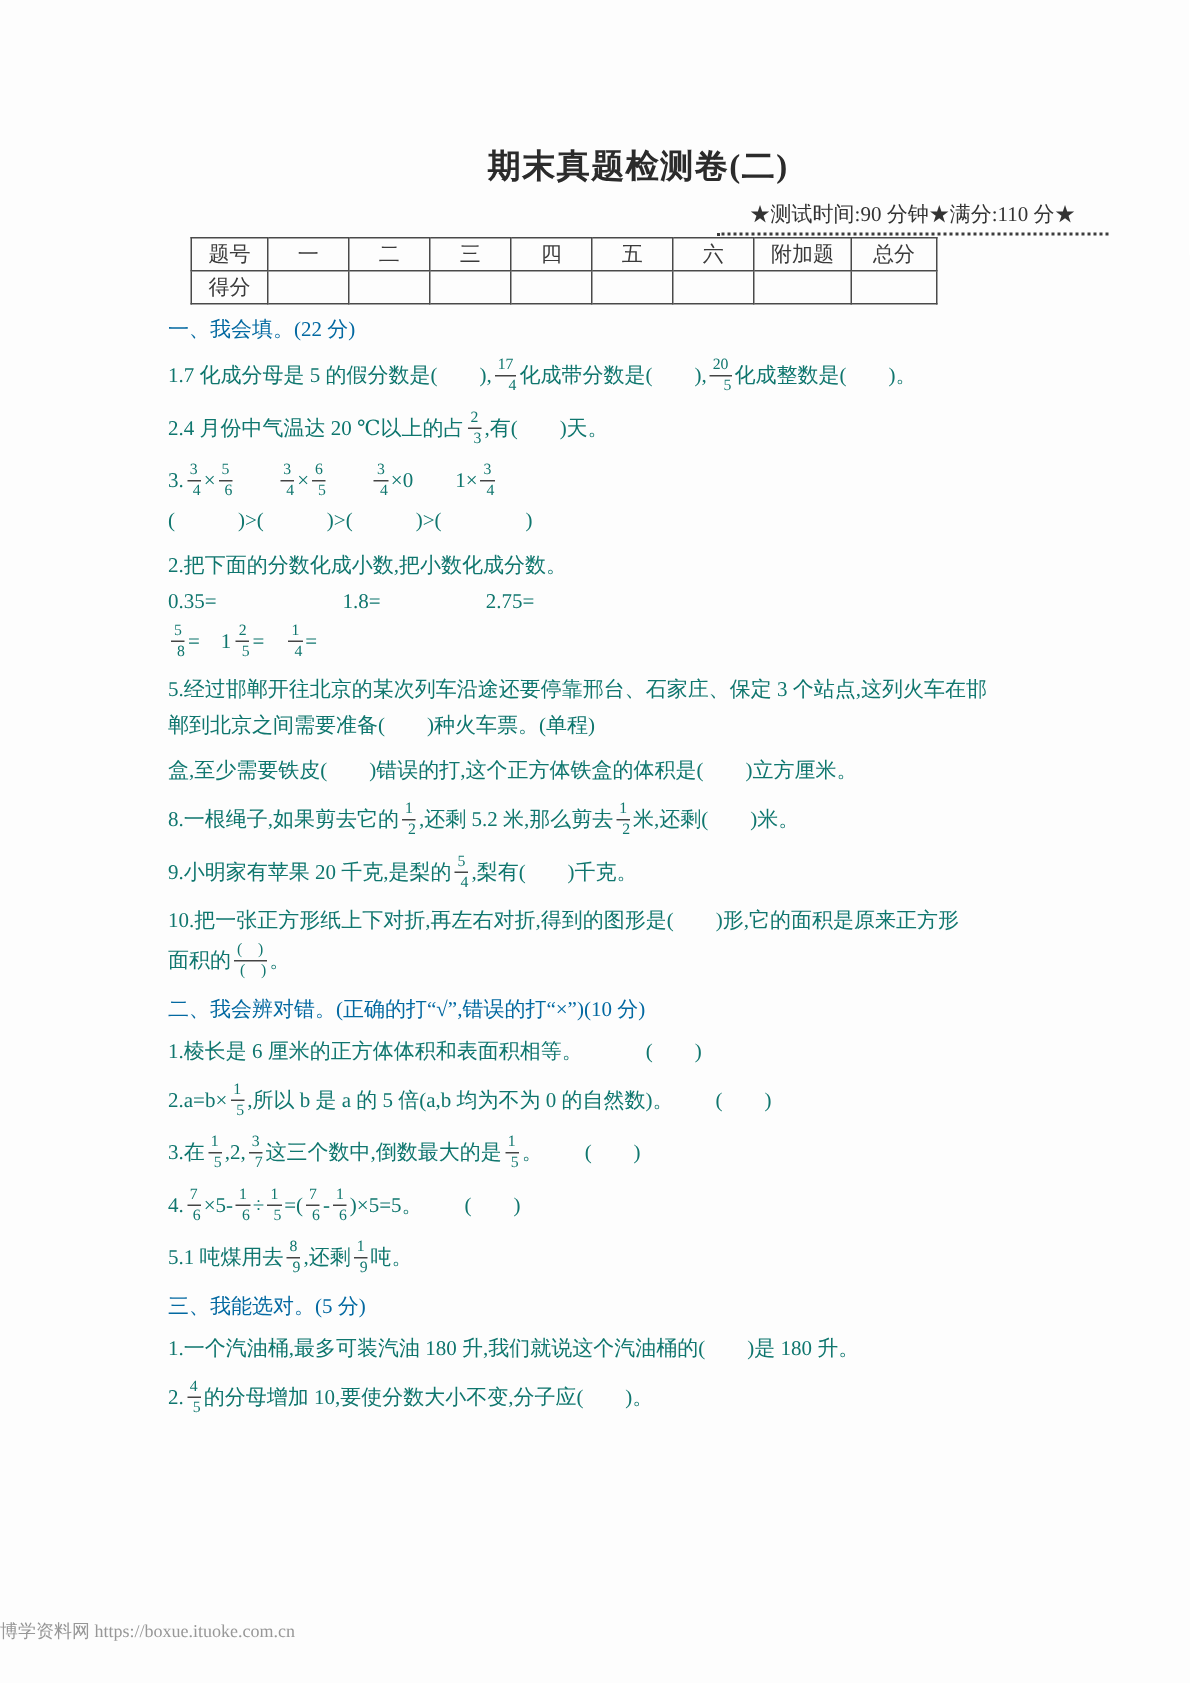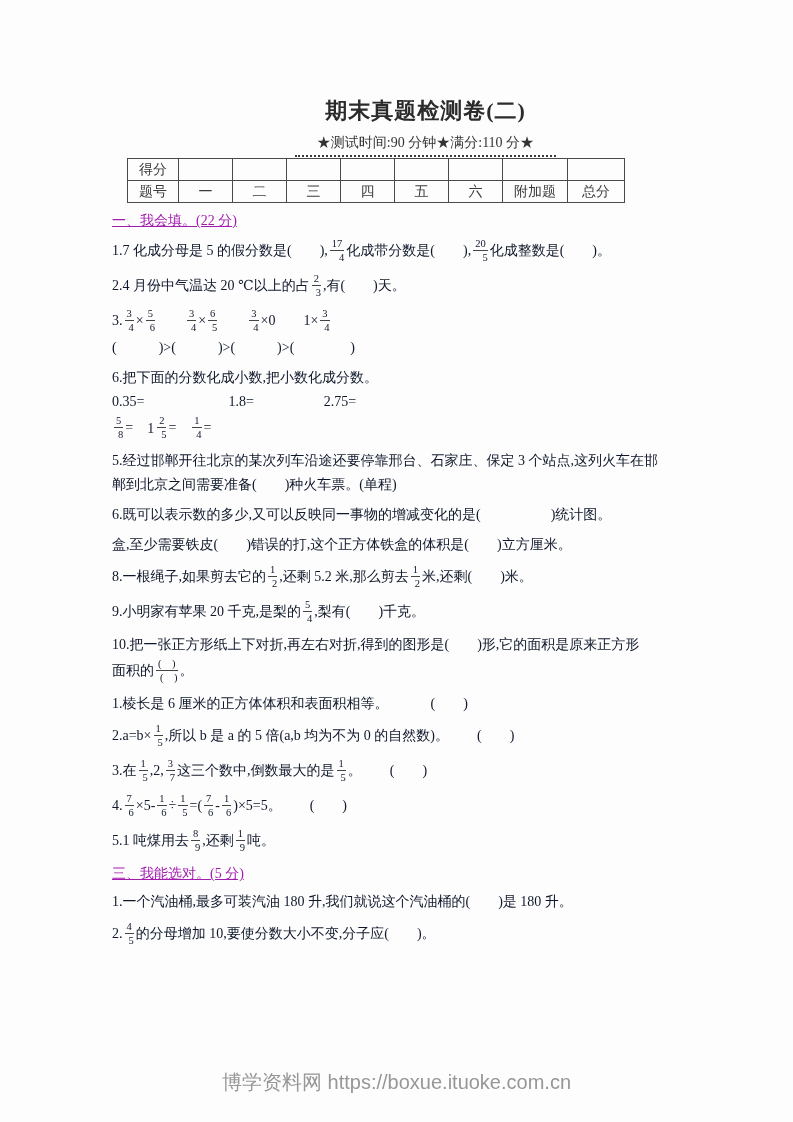--- a/index.html
+++ b/index.html
@@ -15,21 +15,21 @@
     overflow:hidden;
   }
   .title{
     text-align:center;
     font-size:22px;
     font-weight:bold;
     letter-spacing:1px;
     color:#2b2b2b;
     white-space:nowrap;
   }
-  .subtitle-row{text-align:center;margin-top:8px;}
+  .subtitle-row{text-align:right;margin-top:8px;}
   .subtitle{
     display:inline-block;
     font-size:14px;
     color:#333;
     padding:0 22px 3px 22px;
     border-bottom:2px dotted #3c3c3c;
     white-space:nowrap;
   }
   .score-table{
     border-collapse:collapse;
@@ -47,27 +47,26 @@
     overflow:hidden;
   }
   .score-table tr td:nth-child(1){width:50px;}
   .score-table tr td:nth-child(n+2){width:53px;}
   .score-table tr td:nth-child(8){width:64px;}
   .score-table tr td:nth-child(9){width:56px;}
   .content{margin-top:6px;}
   .sec-heading{
     margin:6px 0 4px 0;
     line-height:24px;
-    color:#a21caf;
-    text-decoration:underline;
+    color:#0369a1;
   }
   .question{margin:0 0 6px 0;}
   .q-line{
     line-height:24px;
-    color:#0f172a;
+    color:#0f766e;
     white-space:nowrap;
   }
   .frac{
     display:inline-block;
     vertical-align:middle;
     text-align:right;
     line-height:1.05;
     padding:0 1px;
     margin:1px 1px 3px 1px;
   }
@@ -79,102 +78,99 @@
   }
   .frac .den{
     display:block;
     padding-top:1px;
     font-size:10.5px;
   }
   .mw{display:inline-block;vertical-align:middle;margin-right:1px;}
   .footer{
     position:absolute;
     left:0;right:0;bottom:26px;
-    text-align:center;
     color:#979797;
-    font-size:20px;
-    font-family:Liberation Sans, sans-serif;
+    font-size:12px;
+    font-family:Liberation Serif, serif;
   }
   .footer a{color:#979797;text-decoration:none;cursor:pointer;}
 </style>
 </head>
 <body>
 
 <div class="page">
 
   <div class="title">期末真题检测卷(二)</div>
 
   <div class="subtitle-row">
     <span class="subtitle">★测试时间:90 分钟★满分:110 分★</span>
   </div>
 
   <table class="score-table">
     <tbody>
+      <tr id="score-header-row">
+          <td>题号</td>
+          <td>一</td>
+          <td>二</td>
+          <td>三</td>
+          <td>四</td>
+          <td>五</td>
+          <td>六</td>
+          <td>附加题</td>
+          <td>总分</td>
+        </tr>
       <tr id="score-score-row">
           <td>得分</td>
           <td></td>
           <td></td>
           <td></td>
           <td></td>
           <td></td>
           <td></td>
           <td></td>
           <td></td>
-        </tr>
-      <tr id="score-header-row">
-          <td>题号</td>
-          <td>一</td>
-          <td>二</td>
-          <td>三</td>
-          <td>四</td>
-          <td>五</td>
-          <td>六</td>
-          <td>附加题</td>
-          <td>总分</td>
         </tr>
     </tbody>
   </table>
 
   <div class="content" id="content">
       <div class="sec-heading">一、我会填。(22 分)</div>
       <div class="question">
         <div class="q-line">1.7 化成分母是 5 的假分数是(　　),<span class="frac"><span class="num">17</span><span class="den">4</span></span>化成带分数是(　　),<span class="frac"><span class="num">20</span><span class="den">5</span></span>化成整数是(　　)。</div>
       </div>
       <div class="question">
         <div class="q-line">2.4 月份中气温达 20 ℃以上的占<span class="frac"><span class="num">2</span><span class="den">3</span></span>,有(　　)天。</div>
       </div>
       <div class="question">
         <div class="q-line">3.<span class="frac"><span class="num">3</span><span class="den">4</span></span>×<span class="frac"><span class="num">5</span><span class="den">6</span></span>　　<span class="frac"><span class="num">3</span><span class="den">4</span></span>×<span class="frac"><span class="num">6</span><span class="den">5</span></span>　　<span class="frac"><span class="num">3</span><span class="den">4</span></span>×0　　1×<span class="frac"><span class="num">3</span><span class="den">4</span></span></div>
         <div class="q-line">(　　　)&gt;(　　　)&gt;(　　　)&gt;(　　　　)</div>
       </div>
       <div class="question">
-        <div class="q-line">6.把下面的分数化成小数,把小数化成分数。</div>
+        <div class="q-line">2.把下面的分数化成小数,把小数化成分数。</div>
         <div class="q-line">0.35=　　　　　　1.8=　　　　　2.75=</div>
         <div class="q-line"><span class="frac"><span class="num">5</span><span class="den">8</span></span>=　<span class="mw">1</span><span class="frac"><span class="num">2</span><span class="den">5</span></span>=　<span class="frac"><span class="num">1</span><span class="den">4</span></span>=</div>
       </div>
       <div class="question">
         <div class="q-line">5.经过邯郸开往北京的某次列车沿途还要停靠邢台、石家庄、保定 3 个站点,这列火车在邯</div>
         <div class="q-line">郸到北京之间需要准备(　　)种火车票。(单程)</div>
-      </div>
-      <div class="question">
-        <div class="q-line">6.既可以表示数的多少,又可以反映同一事物的增减变化的是(　　　　　)统计图。</div>
       </div>
       <div class="question">
         <div class="q-line">盒,至少需要铁皮(　　)错误的打,这个正方体铁盒的体积是(　　)立方厘米。</div>
       </div>
       <div class="question">
         <div class="q-line">8.一根绳子,如果剪去它的<span class="frac"><span class="num">1</span><span class="den">2</span></span>,还剩 5.2 米,那么剪去<span class="frac"><span class="num">1</span><span class="den">2</span></span>米,还剩(　　)米。</div>
       </div>
       <div class="question">
         <div class="q-line">9.小明家有苹果 20 千克,是梨的<span class="frac"><span class="num">5</span><span class="den">4</span></span>,梨有(　　)千克。</div>
       </div>
       <div class="question">
         <div class="q-line">10.把一张正方形纸上下对折,再左右对折,得到的图形是(　　)形,它的面积是原来正方形</div>
         <div class="q-line">面积的<span class="frac"><span class="num">(　)</span><span class="den">(　)</span></span>。</div>
       </div>
+      <div class="sec-heading">二、我会辨对错。(正确的打“√”,错误的打“×”)(10 分)</div>
       <div class="question">
         <div class="q-line">1.棱长是 6 厘米的正方体体积和表面积相等。　　　(　　)</div>
       </div>
       <div class="question">
         <div class="q-line">2.a=b×<span class="frac"><span class="num">1</span><span class="den">5</span></span>,所以 b 是 a 的 5 倍(a,b 均为不为 0 的自然数)。　　(　　)</div>
       </div>
       <div class="question">
         <div class="q-line">3.在<span class="frac"><span class="num">1</span><span class="den">5</span></span>,2,<span class="frac"><span class="num">3</span><span class="den">7</span></span>这三个数中,倒数最大的是<span class="frac"><span class="num">1</span><span class="den">5</span></span>。　　(　　)</div>
       </div>
       <div class="question">

